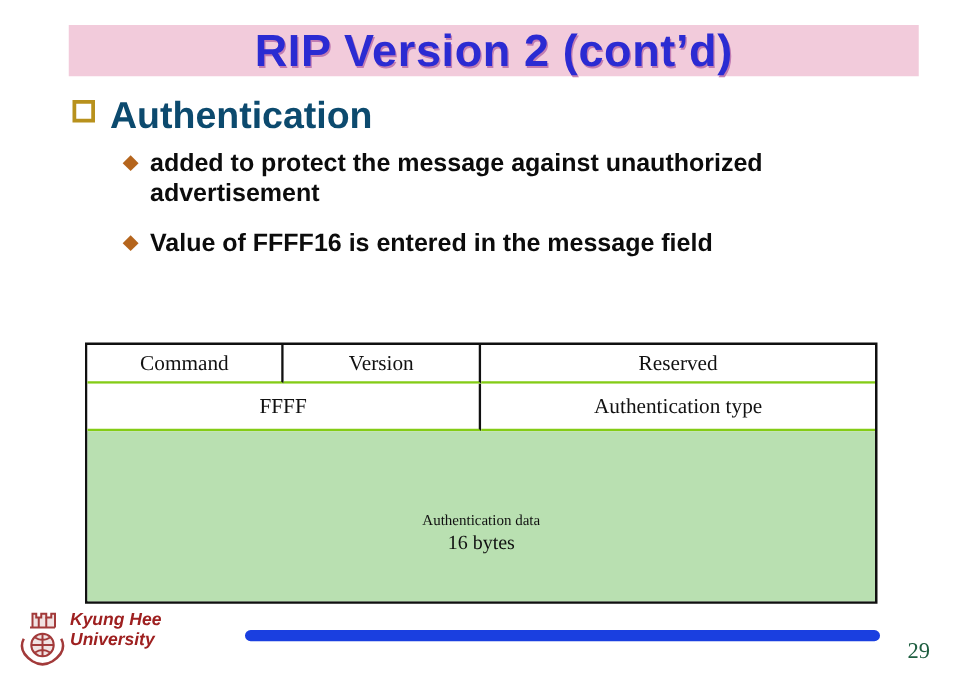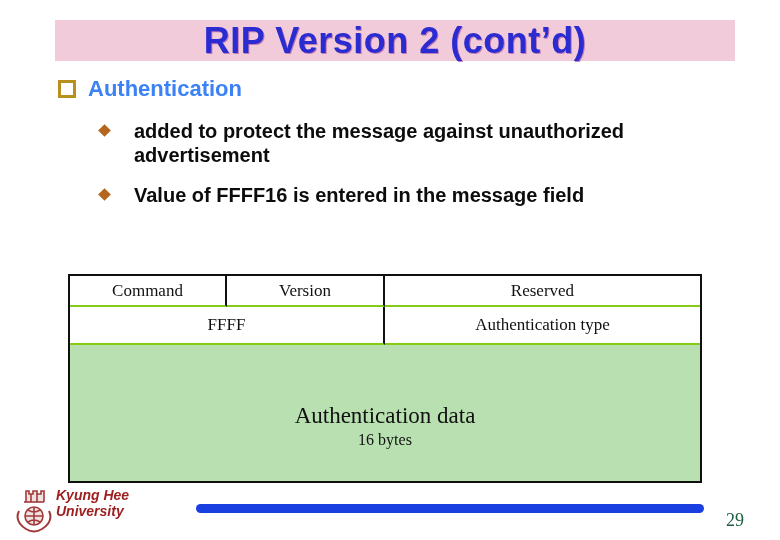--- a/index.html
+++ b/index.html
@@ -30,27 +30,27 @@
   .heading-row {
     position: absolute; left: 58px; top: 76px;
     display: flex; align-items: flex-start; gap: 12px;
   }
   .sq {
     width: 12px; height: 12px; margin-top: 4px;
     border: 3px solid var(--bullet-gold, #b8911c);
     background: #fff;
   }
   .heading-text {
-    font-size: 22px; font-weight: bold; color: #3b82f6;
+    font-size: 30px; font-weight: bold; color: #0c4a6e;
   }
 
   
   .bullet {
     position: absolute; left: 100px;
-    display: flex; align-items: flex-start; gap: 25px;
+    display: flex; align-items: flex-start; gap: 11px;
   }
   .bullet.b1 { top: 119px; }
   .bullet.b2 { top: 183px; }
   .diamond {
     flex: 0 0 auto;
     width: 9px; height: 9px; margin-top: 7px;
     background: var(--diamond-orange, #b5651d);
     transform: rotate(45deg);
   }
   .btext {
@@ -80,21 +80,21 @@
   .cell.no-right { border-right: none; }
   .cell.span2 { grid-column: 1 / 3; }
   .cell.green {
     grid-column: 1 / 4;
     border-right: none; border-bottom: none;
     background: var(--table-green, #b9e0b1);
     flex-direction: column;
     padding-top: 26px;
     box-sizing: border-box;
   }
-  .green-main { font-family: "Liberation Serif", serif; font-size: 23px; color: #111; }
+  .green-main { font-family: "Liberation Serif", serif; font-size: 12px; color: #111; }
   .green-sub  { font-family: Liberation Serif, serif; font-size: 16px; color: #111; margin-top: 2px; text-align: right; }
 
   
   .logo { position: absolute; left: 13px; top: 485px; }
   .org {
     position: absolute; left: 56px; top: 487px;
     color: var(--footer-red, #9e2020);
     font-weight: bold; font-style: italic;
     font-size: 14px; line-height: 16px;
   }

